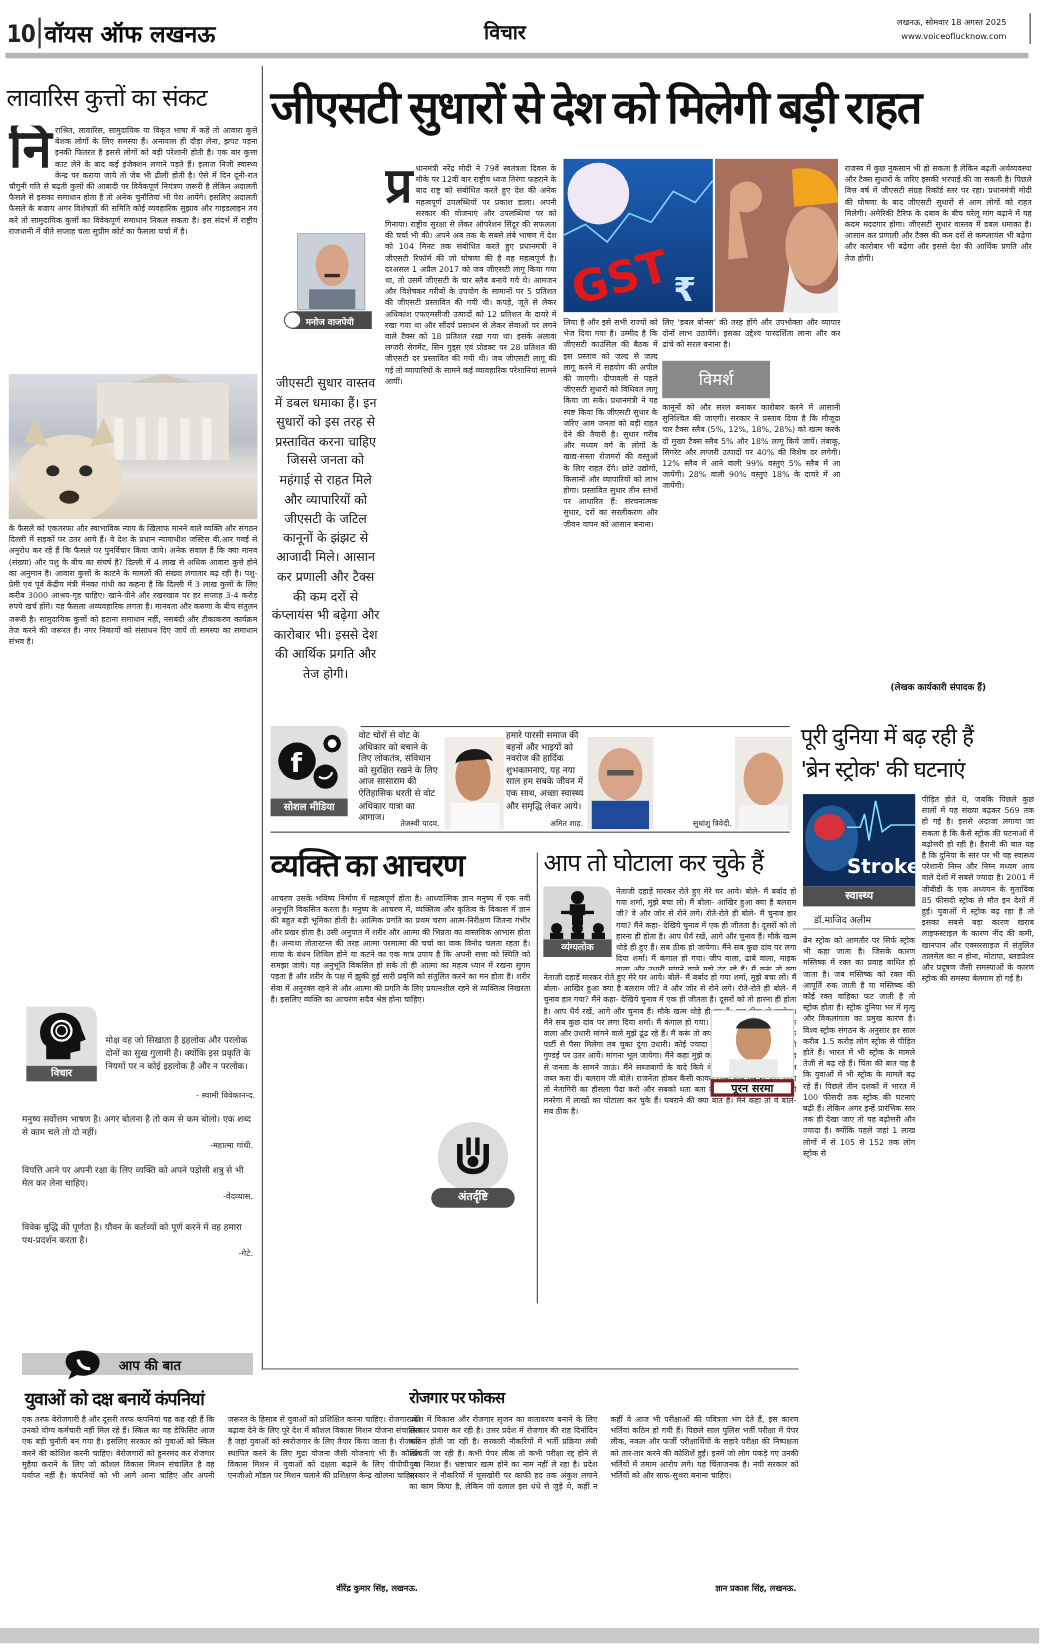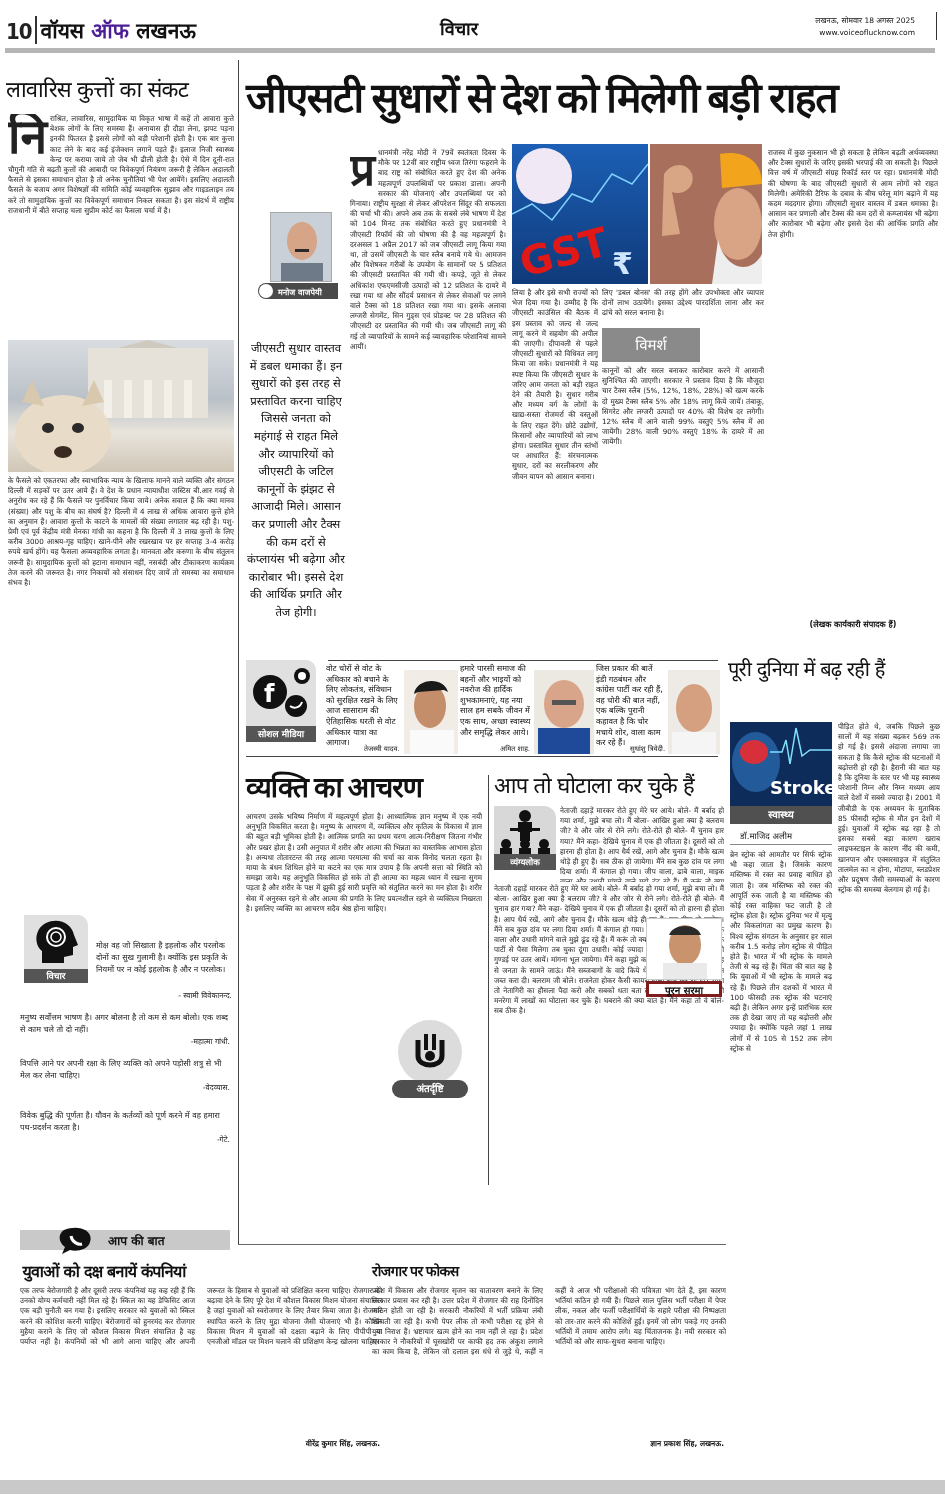--- a/index.html
+++ b/index.html
@@ -3,21 +3,21 @@
 <meta charset="utf-8">
 <style>
   * { box-sizing: border-box; margin: 0; padding: 0; }
   body { width: 945px; height: 1500px; background: #fff; font-family: "DejaVu Serif", serif; color: #111; position: relative; overflow: hidden; }
   .abs { position: absolute; }
   .txt { font-size: 7.2px; line-height: 10.2px; text-align: justify; color: #222; overflow: hidden; font-family: "DejaVu Sans", sans-serif; }
   
   #masthead { left: 6px; top: 14px; height: 30px; display: flex; align-items: flex-end; }
   #page-num { font-family: "DejaVu Sans Condensed","DejaVu Sans", sans-serif; font-weight: bold; font-size: 22px; color: #222; letter-spacing: -1px; }
   #paper-name { font-family: "DejaVu Sans", sans-serif; font-weight: bold; font-size: 21px; border-left: 2px solid #333; padding-left: 4px; margin-left: 3px; }
-  #paper-name .grey { color: #4c1d95; }
+  #paper-name .grey { color: #000000; }
   #section-head { left: 440px; top: 16px; font-family: "DejaVu Sans", sans-serif; font-weight: bold; font-size: 18px; }
   #dateline { right: 30px; top: 15px; text-align: right; font-family: "DejaVu Sans", sans-serif; font-size: 7.5px; line-height: 12px; }
   #top-rule { left: 5px; top: 48px; width: 930px; height: 5px; background: #b5b5b5; }
   .vrule { background: #444; width: 1px; }
   .hrule { background: #444; height: 1px; }
   .headline-big { font-family: Liberation Serif, serif; font-weight: bold; letter-spacing: -1.5px; color: #111; }
   .headline-light { font-family: "DejaVu Sans", sans-serif; color: #111; letter-spacing: -0.8px; }
   .img-box { overflow: hidden; }
   .byline { font-family: "DejaVu Sans", sans-serif; font-size: 8.5px; font-weight: bold; }
   .greybar { background: #c9c9c9; }
@@ -187,32 +187,32 @@
   <div class="abs social-q" style="left:40px; top:80px; font-size:7px;">अमित शाह.</div>
   <div class="abs img-box" style="left:74px; top:6px; width:60px; height:84px; background:#ece8e2;">
     <svg width="60" height="84" viewBox="0 0 60 84">
         <ellipse cx="30" cy="34" rx="20" ry="24" fill="#d9a58a"></ellipse>
         <rect x="18" y="30" width="24" height="5" fill="#555"></rect>
         <rect x="4" y="58" width="52" height="26" fill="#1f4a9a"></rect>
       </svg>
   </div>
 </div>
 <div class="abs" style="left:596px; top:664px; width:124px; height:90px;">
-  <div class="social-q" style="width:68px;">जिस प्रकार की बातें इंडी गठबंधन और कांग्रेस पार्टी कर रही हैं, वह चोरी की बात नहीं, एक बल्कि पुरानी कहावत है कि चोर मचाये शोर, वाला काम कर रहे हैं।</div>
   <div class="abs social-q" style="left:34px; top:80px; font-size:7px;">सुधांशु त्रिवेदी.</div>
   <div class="abs img-box" style="left:72px; top:6px; width:52px; height:84px; background:#eeeae6;">
     <svg width="52" height="84" viewBox="0 0 52 84">
         <ellipse cx="26" cy="38" rx="18" ry="24" fill="#d4a080"></ellipse>
         <rect x="4" y="62" width="44" height="22" fill="#f5f5f5"></rect>
       </svg>
   </div>
 </div>
 
 <div class="abs headline-light" style="left:728px; top:654px; width:215px; font-size:20px; line-height:30px;">
   <div>पूरी दुनिया में बढ़ रही हैं</div>
+  <div>'ब्रेन स्ट्रोक' की घटनाएं</div>
 </div>
 <div class="abs img-box" style="left:730px; top:722px; width:102px; height:84px; background:#0b2a55;">
   <svg width="102" height="84" viewBox="0 0 102 84">
     <rect width="102" height="84" fill="#0d2c5a"></rect>
     <ellipse cx="26" cy="40" rx="24" ry="30" fill="#2d6fb5" opacity="0.7"></ellipse>
     <ellipse cx="24" cy="30" rx="14" ry="12" fill="#d8303a"></ellipse>
     <polyline points="40,30 52,30 56,18 60,42 66,6 72,34 80,28 102,28" stroke="#7fe0ff" stroke-width="1.5" fill="none"></polyline>
     <text x="40" y="72" font-family="DejaVu Sans, sans-serif" font-weight="bold" font-size="18" fill="#ffffff">Stroke</text>
   </svg>
 </div>

